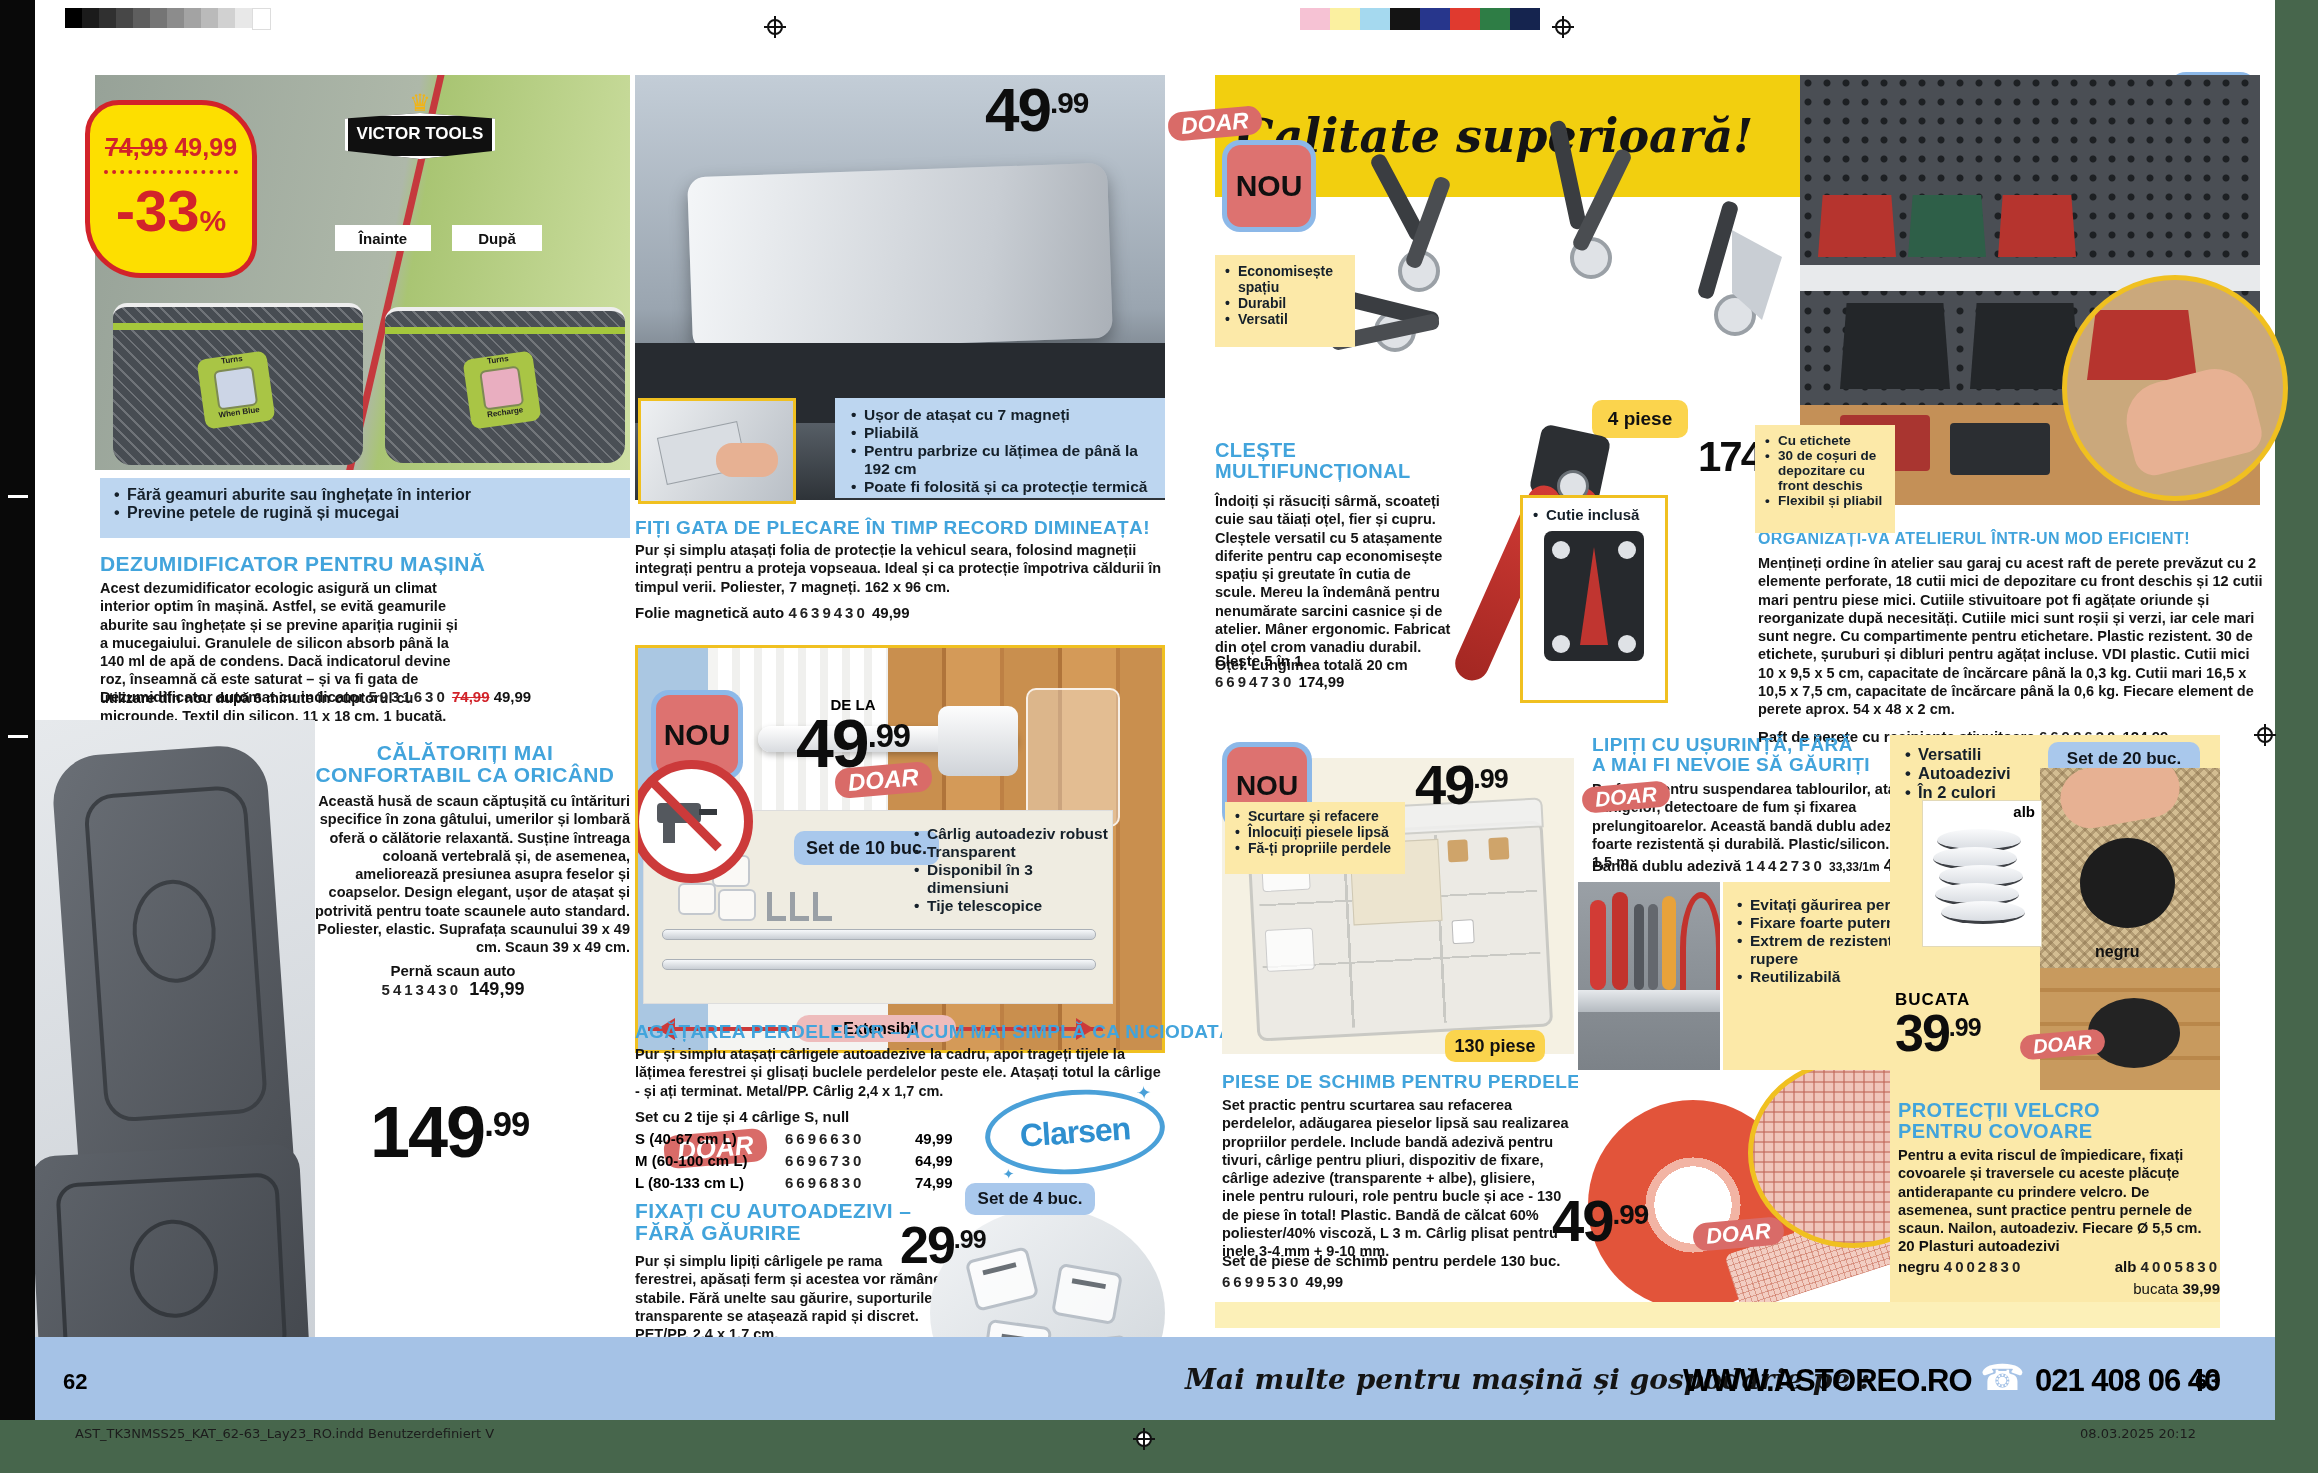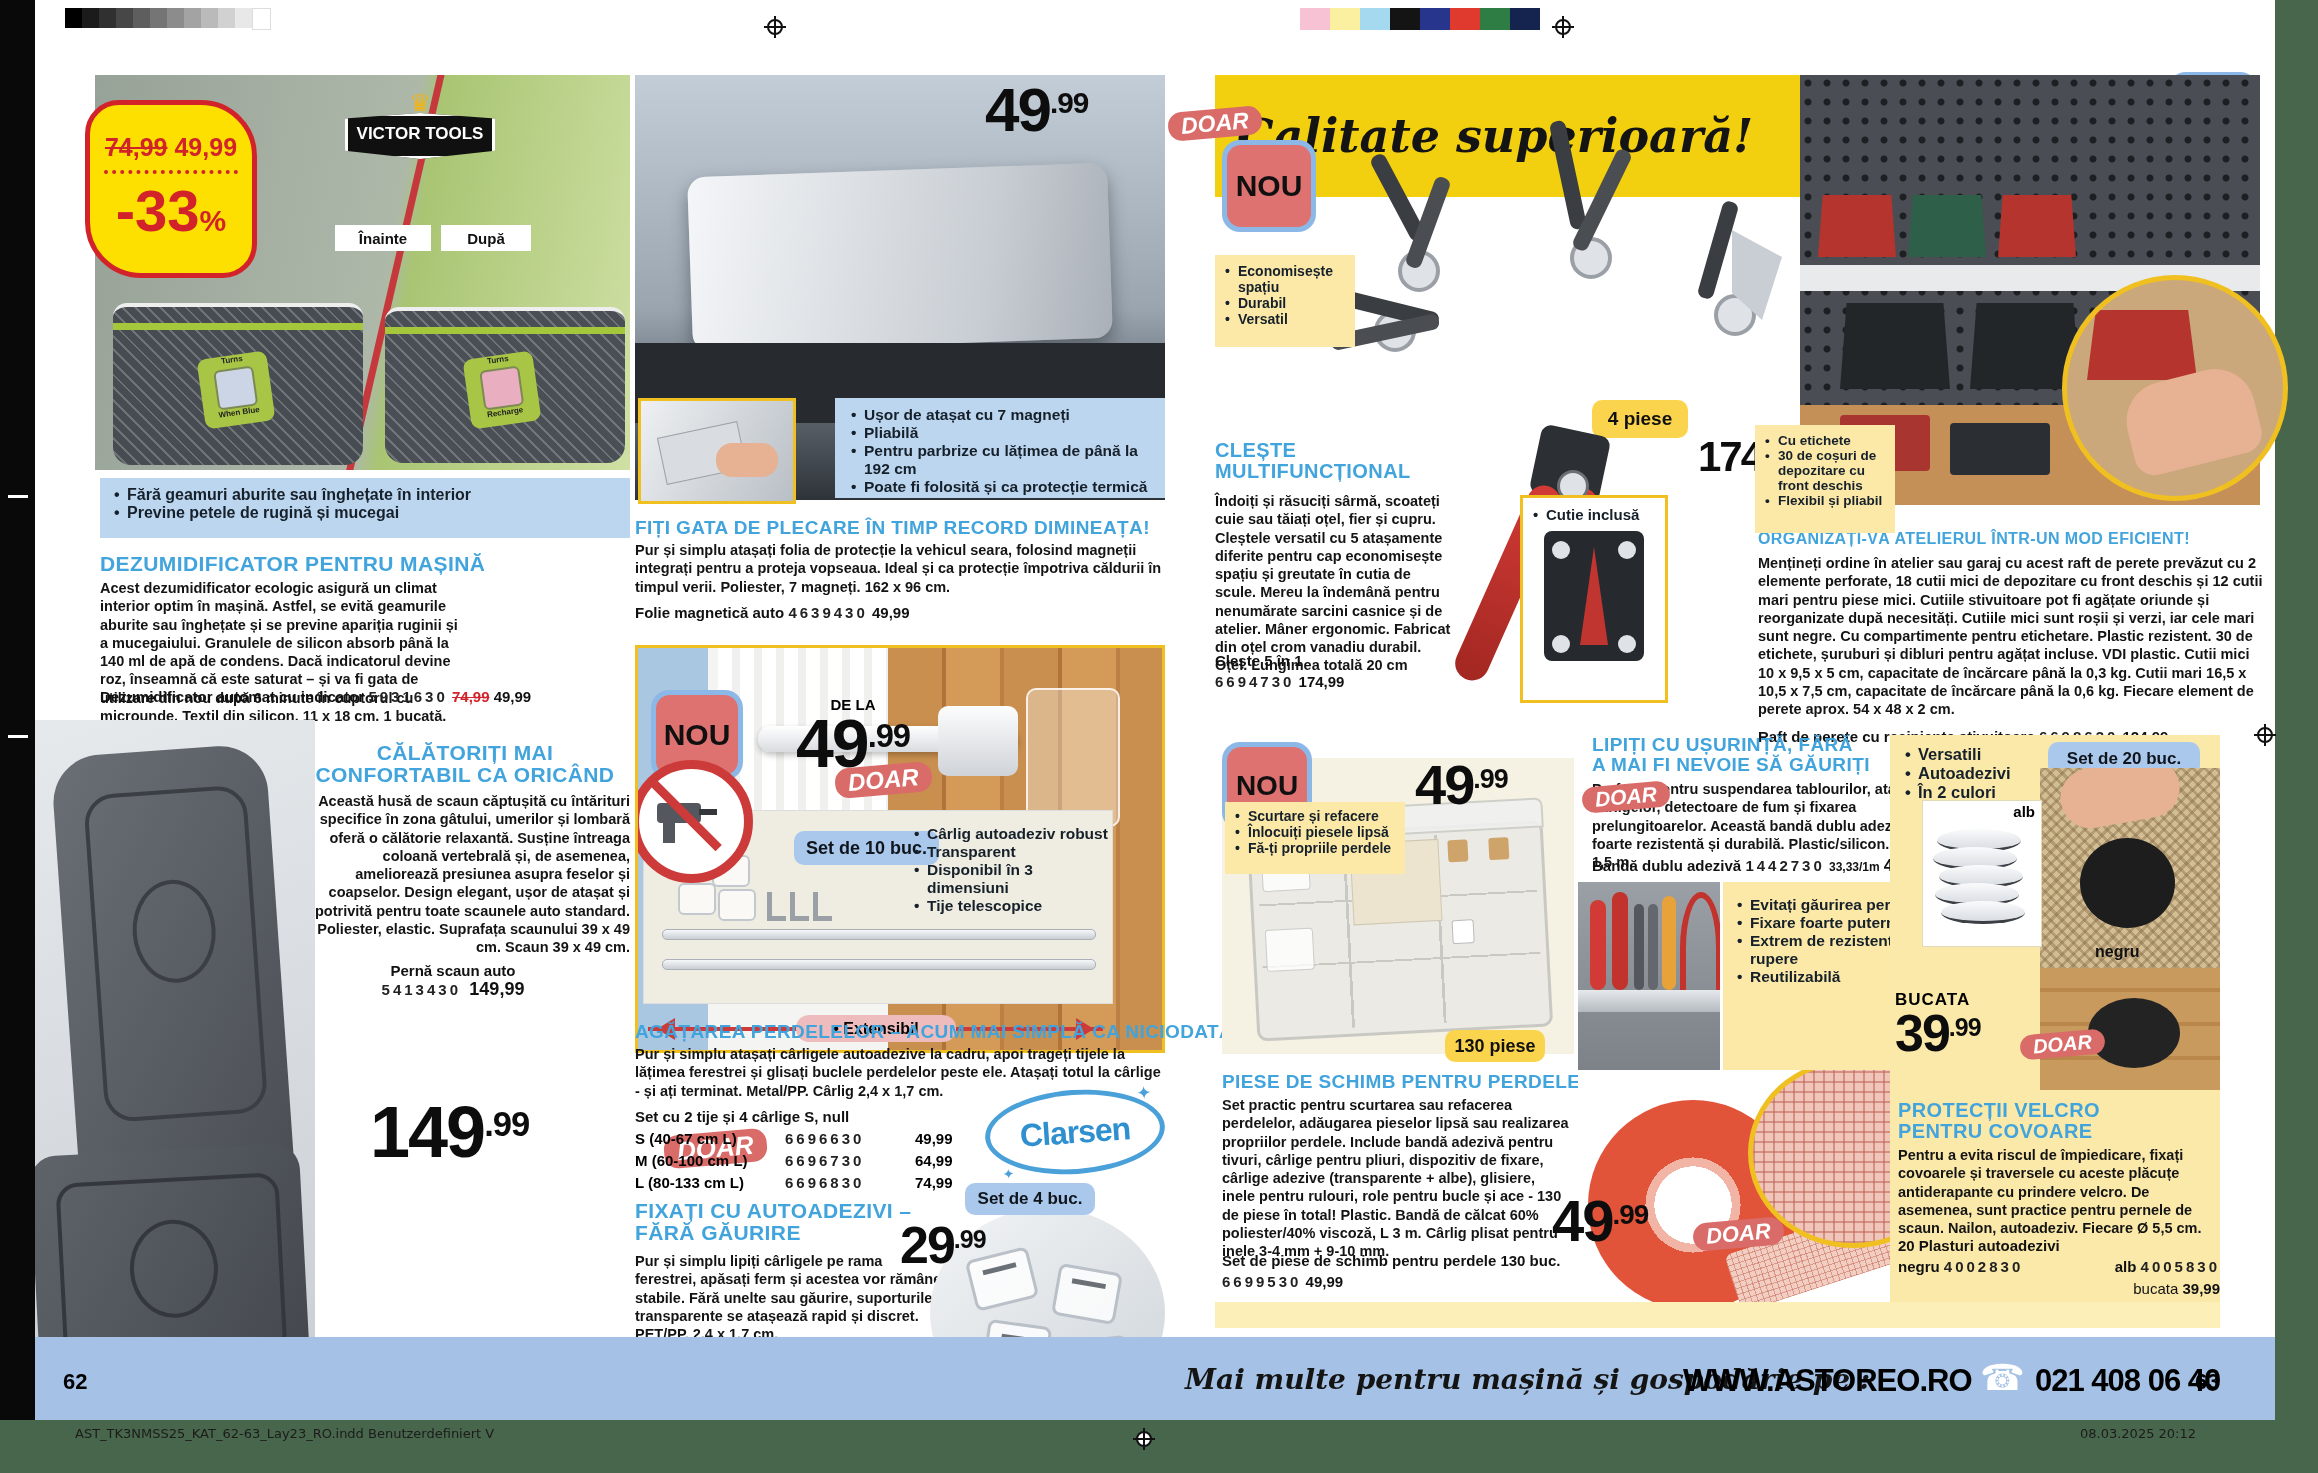--- a/index.html
+++ b/index.html
@@ -90,21 +90,21 @@
   <div class="abs" style="left:8px;top:495px;width:20px;height:3px;background:#fff;"></div>
   <div class="abs" style="left:8px;top:735px;width:20px;height:3px;background:#fff;"></div>
 
   <div class="abs photo" style="left:95px;top:75px;width:535px;height:395px;background:linear-gradient(100deg,#97a298 0%,#aeb8a9 54%,#a9c573 58%,#cfe0a4 100%);">
     <div class="abs" style="left:55%;top:-20px;width:7px;height:460px;background:#c5393d;transform:rotate(13deg);"></div>
     <div class="abs" style="left:250px;top:18px;width:150px;height:72px;text-align:center;">
       <div style="color:#f0b419;font-size:24px;line-height:20px;">♛</div>
       <div style="background:#101010;border:3px solid #fff;clip-path:polygon(0 12%,50% 0,100% 12%,100% 82%,50% 100%,0 82%);color:#fff;font-weight:800;font-size:17px;padding:8px 2px 12px;">VICTOR TOOLS</div>
     </div>
     <div class="abs whitetag" style="left:240px;top:150px;width:96px;height:26px;font-size:15px;">Înainte</div>
-    <div class="abs whitetag" style="left:346px;top:150px;width:90px;height:26px;font-size:15px;">După</div>
+    <div class="abs whitetag" style="left:357px;top:150px;width:90px;height:26px;font-size:15px;">După</div>
 
     <div class="abs" style="left:18px;top:228px;width:250px;height:158px;background:#474c52;border-radius:14px 14px 18px 18px;border-top:4px solid #eee;background-image:repeating-linear-gradient(45deg,rgba(255,255,255,.22) 0 2px,transparent 2px 9px);">
       <div style="position:absolute;left:0;top:16px;width:100%;height:7px;background:#a5c73c;"></div>
       <div style="position:absolute;left:88px;top:48px;width:70px;height:70px;background:#a9c545;border-radius:9px;transform:rotate(-8deg);text-align:center;font-size:8px;font-weight:700;color:#222;">
         <span>Turns</span>
         <div style="margin:4px auto 0;width:36px;height:36px;background:#ccd5e6;border-radius:6px;border:2px solid #7d8a53;"></div>
         <span>When Blue</span>
       </div>
     </div>
     <div class="abs" style="left:290px;top:232px;width:240px;height:152px;background:#4a4f55;border-radius:14px 14px 18px 18px;border-top:4px solid #eee;background-image:repeating-linear-gradient(45deg,rgba(255,255,255,.22) 0 2px,transparent 2px 9px);">

